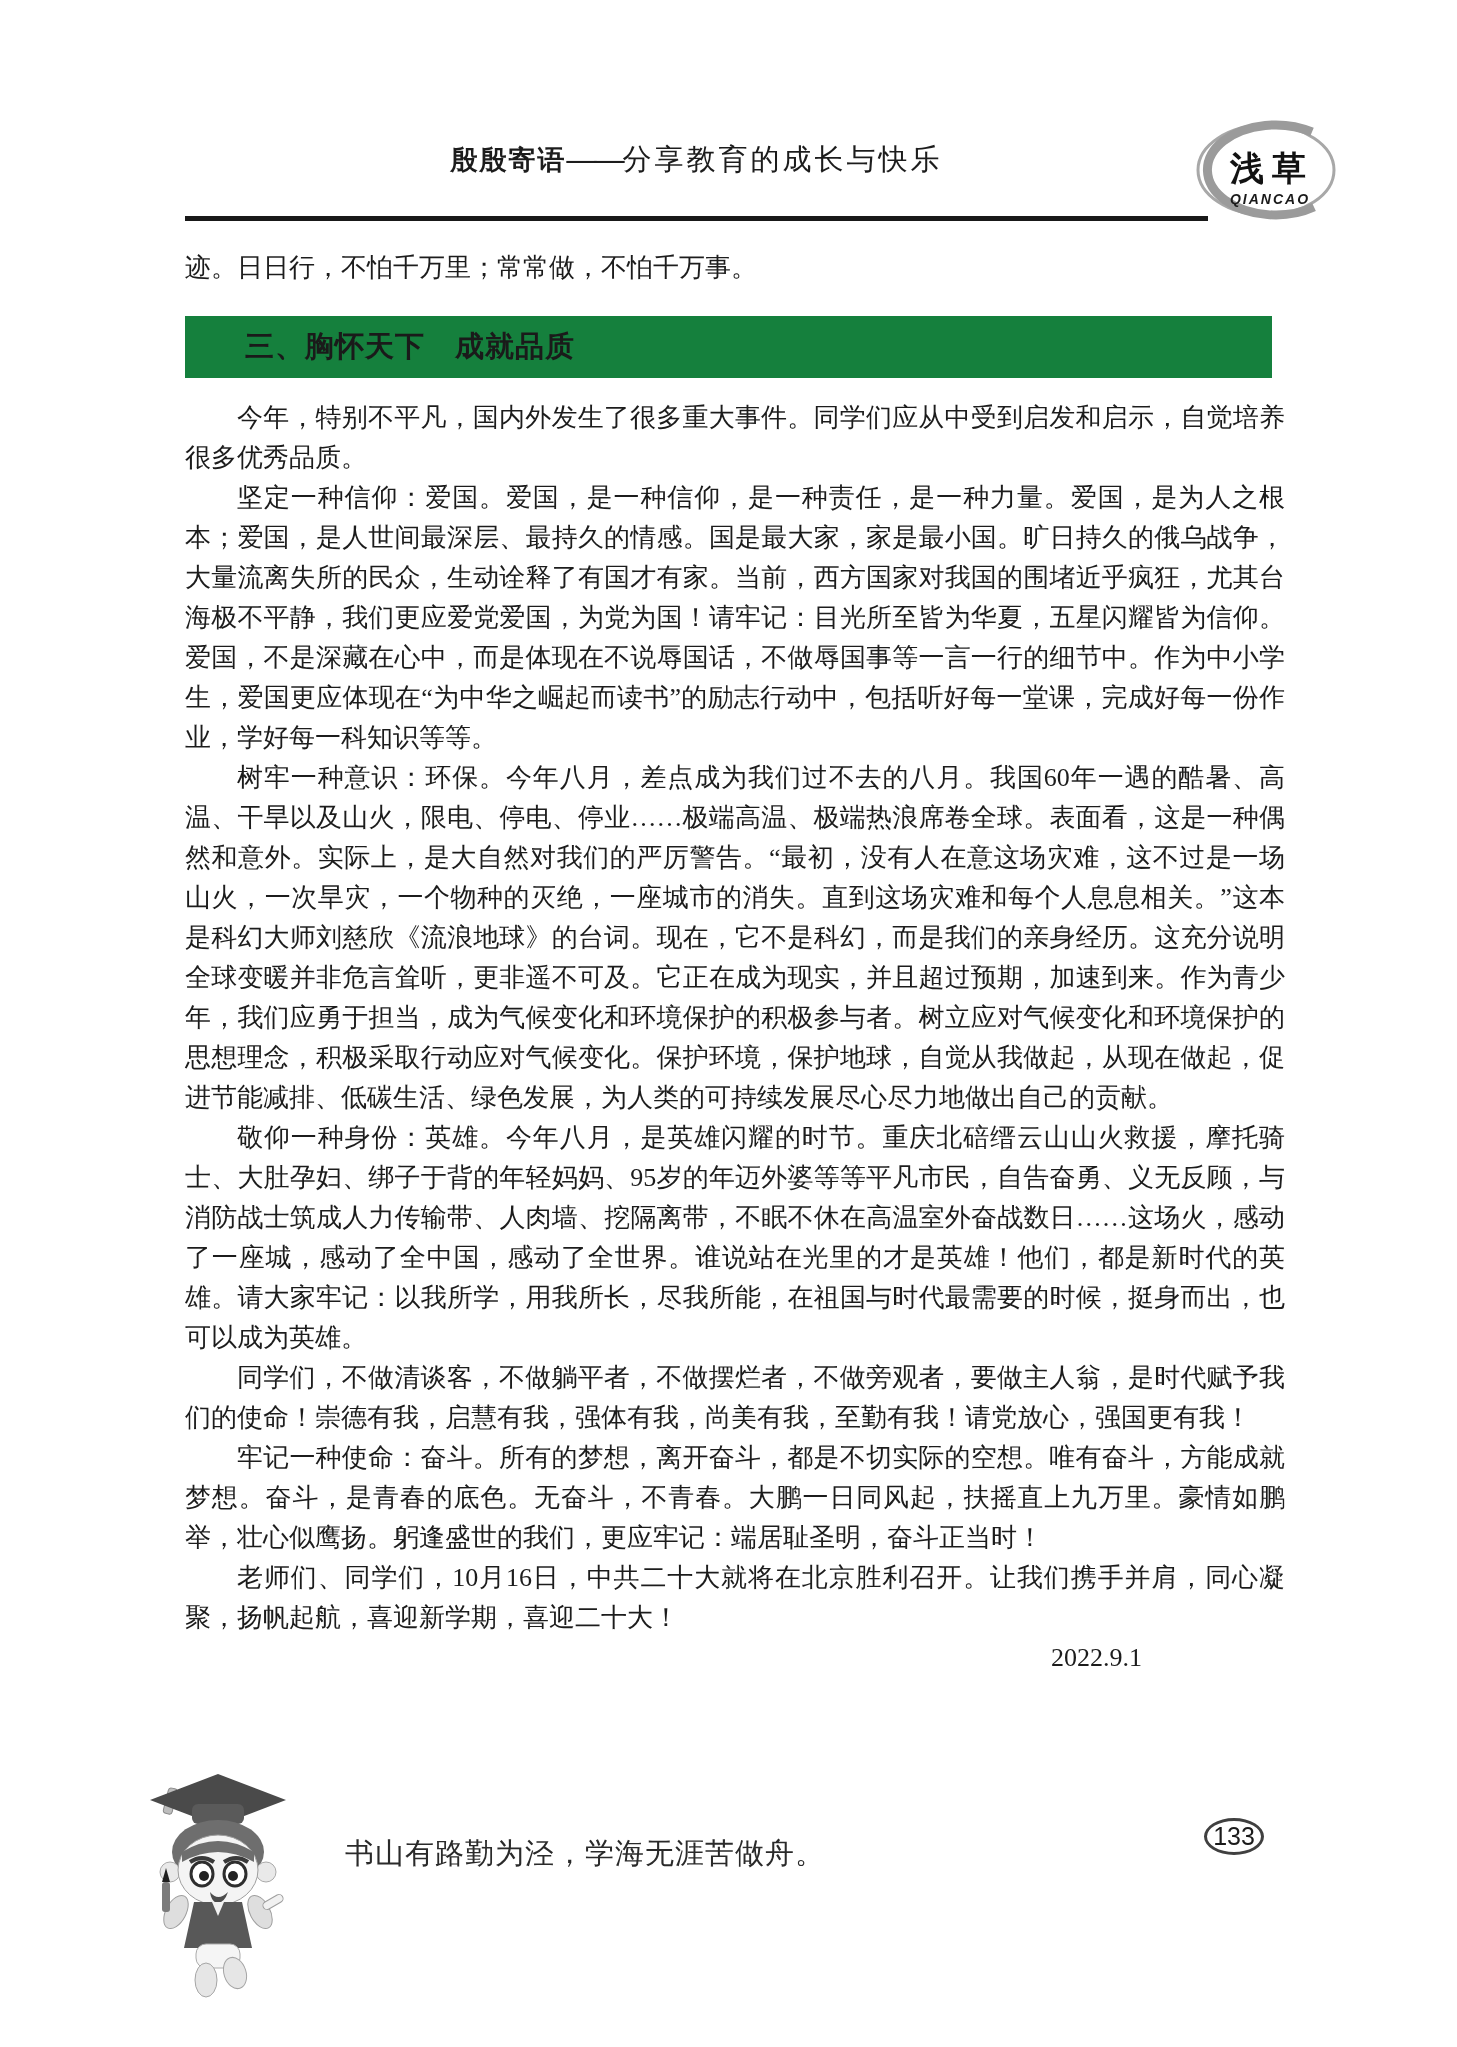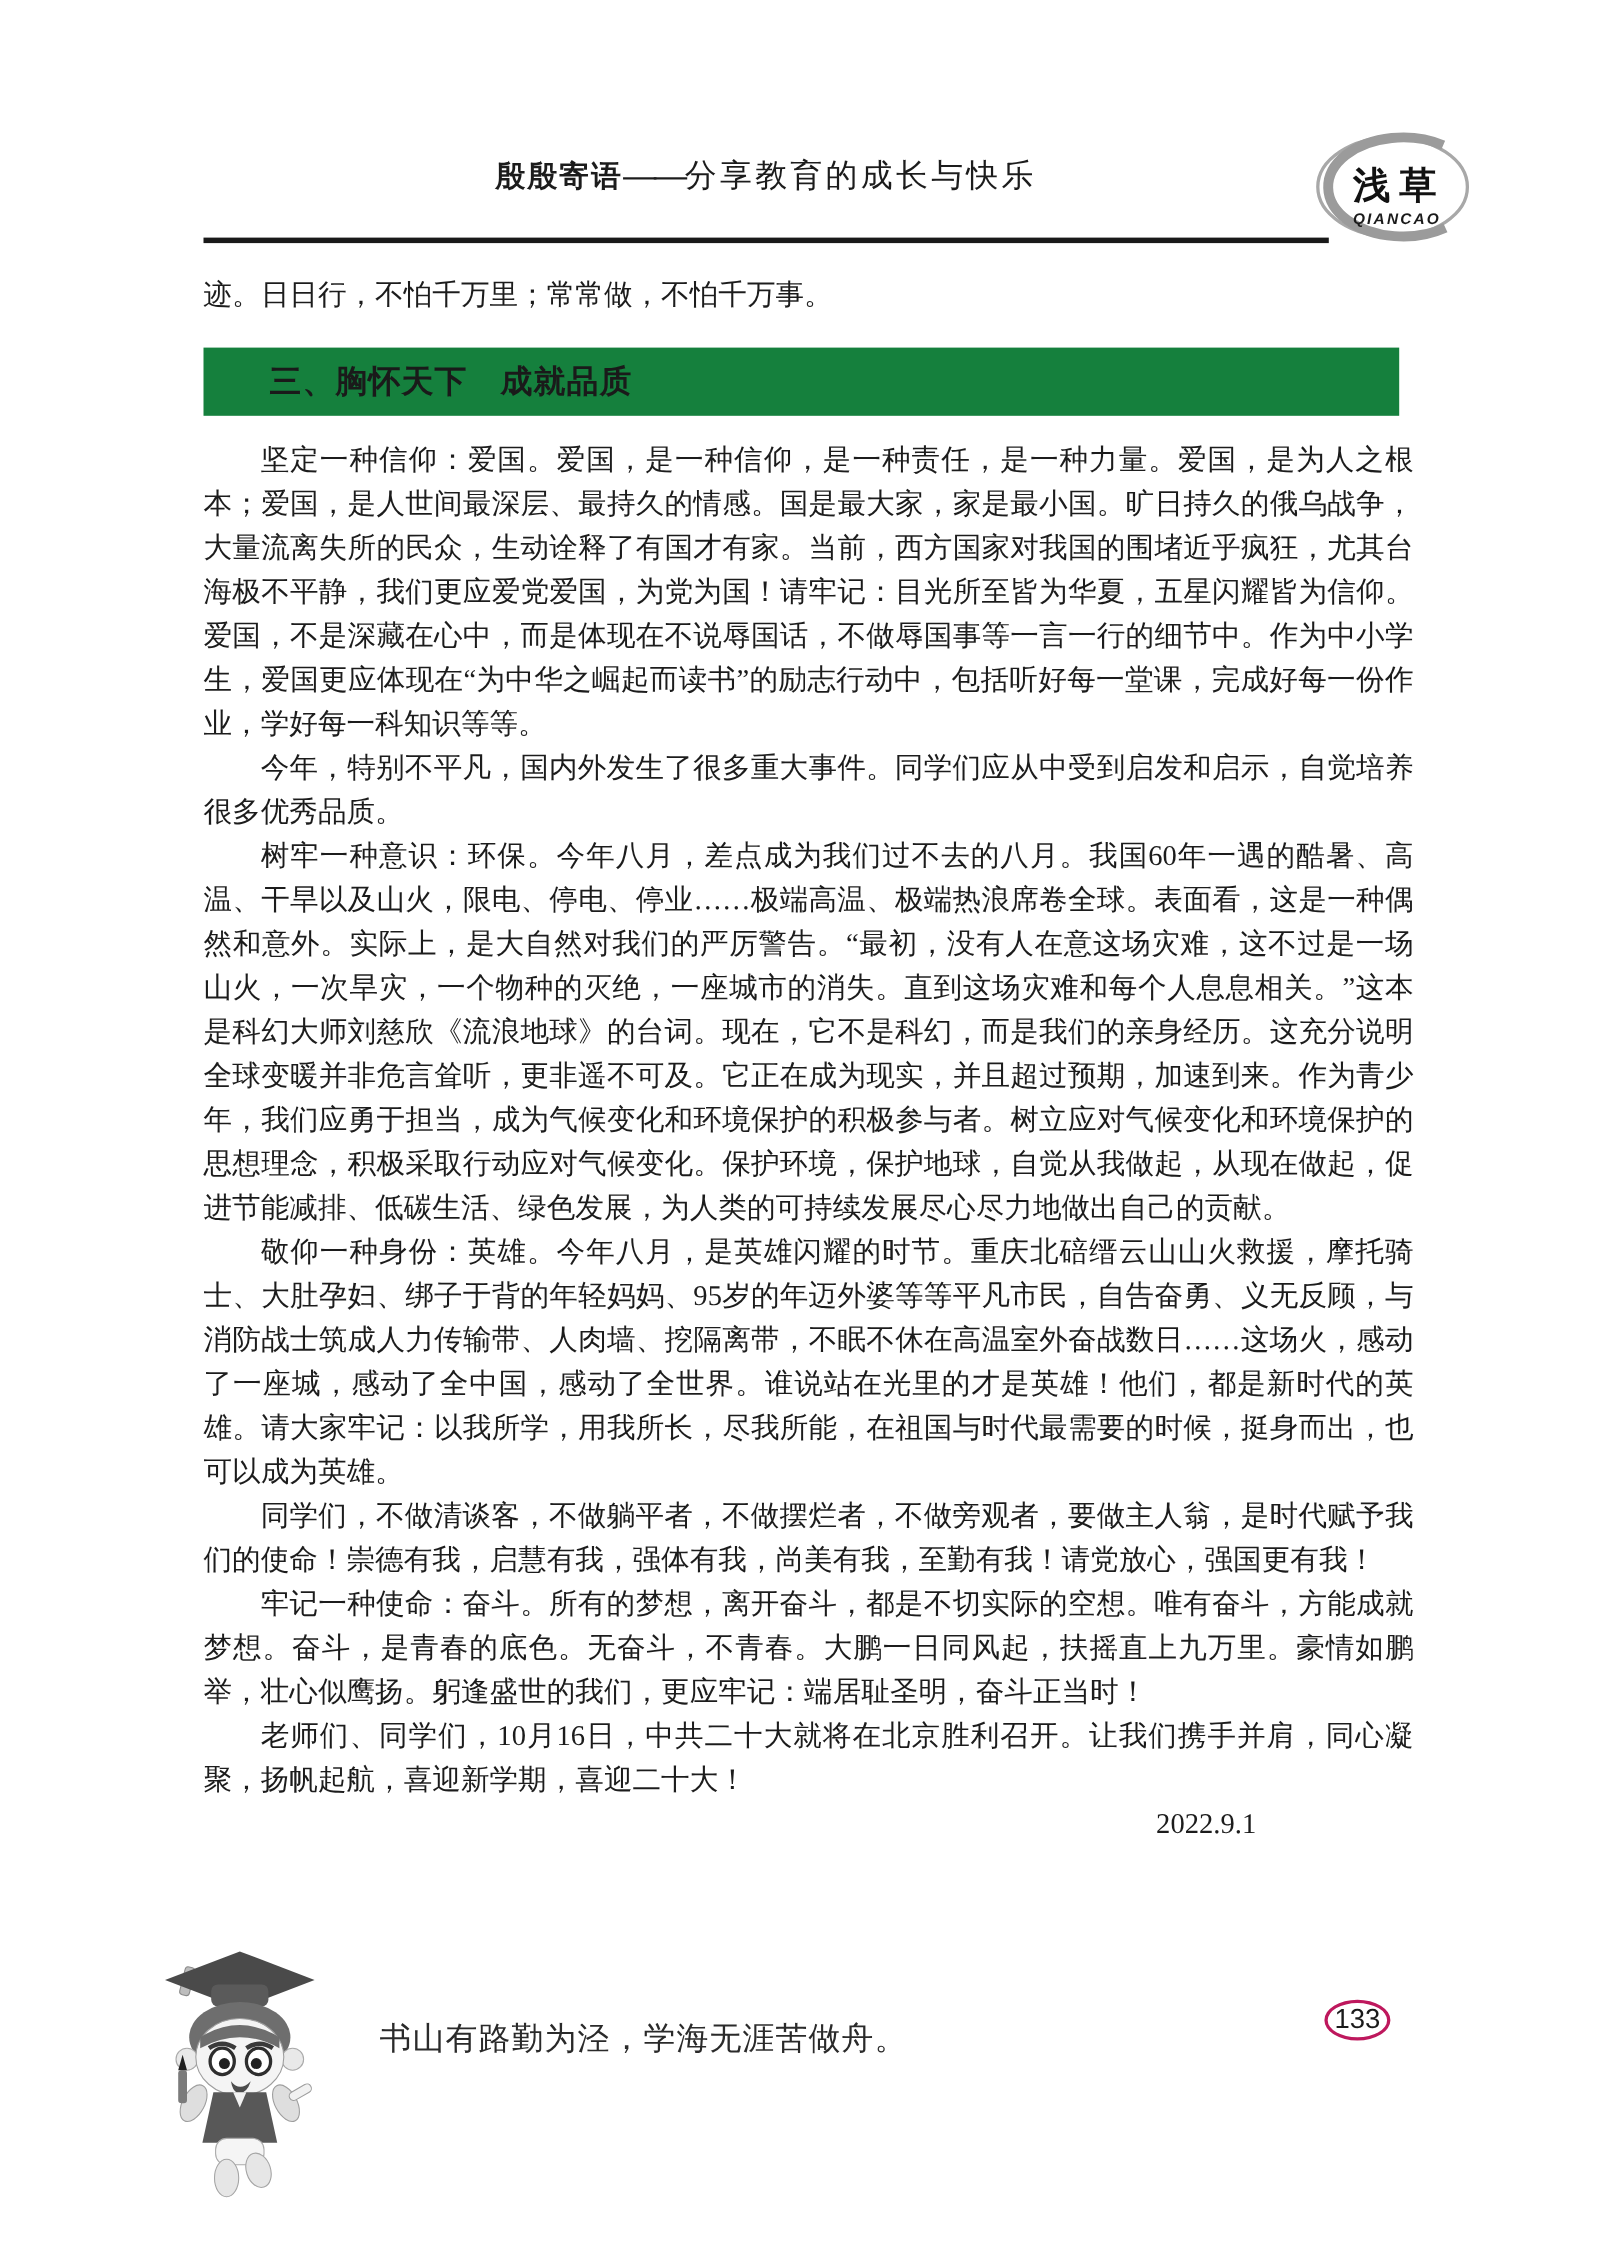--- a/index.html
+++ b/index.html
@@ -49,21 +49,21 @@
     font-size:26px;line-height:40px;text-align:right;padding-right:143px;
   }
   
   .mascot{position:absolute;left:132px;top:1770px;width:172px;height:235px;}
   .slogan{
     position:absolute;left:345px;top:1834px;
     font-size:29px;letter-spacing:1px;color:#2a2a2a;white-space:nowrap;
   }
   .page-num{
     position:absolute;left:1204px;top:1818px;width:60px;height:37px;
-    border:3px solid #be185d;border-radius:50%;
+    border:3px solid #404040;border-radius:50%;
     display:flex;align-items:center;justify-content:center;
     font-family:"Liberation Sans","DejaVu Sans",sans-serif;
     font-size:25px;color:#1a1a1a;box-sizing:border-box;
   }
 </style>
 </head>
 <body>
 
 <div class="header-title">
   <span class="t-main">殷殷寄语</span><span class="t-dash">——</span><span class="t-sub">分享教育的成长与快乐</span>
@@ -79,22 +79,22 @@
 
 <div class="carryover">迹。日日行，不怕千万里；常常做，不怕千万事。</div>
 
 <div class="section-bar">
   <span>三、胸怀天下　成就品质</span>
 </div>
 
 <div class="body-text">
   <div>
 
-  <p class="para">坚定一种信仰：爱国。爱国，是一种信仰，是一种责任，是一种力量。爱国，是为人之根本；爱国，是人世间最深层、最持久的情感。国是最大家，家是最小国。旷日持久的俄乌战争，大量流离失所的民众，生动诠释了有国才有家。当前，西方国家对我国的围堵近乎疯狂，尤其台海极不平静，我们更应爱党爱国，为党为国！请牢记：目光所至皆为华夏，五星闪耀皆为信仰。爱国，不是深藏在心中，而是体现在不说辱国话，不做辱国事等一言一行的细节中。作为中小学生，爱国更应体现在“为中华之崛起而读书”的励志行动中，包括听好每一堂课，完成好每一份作业，学好每一科知识等等。</p>
-      <p class="para">今年，特别不平凡，国内外发生了很多重大事件。同学们应从中受到启发和启示，自觉培养很多优秀品质。</p>
+  <p class="para">今年，特别不平凡，国内外发生了很多重大事件。同学们应从中受到启发和启示，自觉培养很多优秀品质。</p>
+      <p class="para">坚定一种信仰：爱国。爱国，是一种信仰，是一种责任，是一种力量。爱国，是为人之根本；爱国，是人世间最深层、最持久的情感。国是最大家，家是最小国。旷日持久的俄乌战争，大量流离失所的民众，生动诠释了有国才有家。当前，西方国家对我国的围堵近乎疯狂，尤其台海极不平静，我们更应爱党爱国，为党为国！请牢记：目光所至皆为华夏，五星闪耀皆为信仰。爱国，不是深藏在心中，而是体现在不说辱国话，不做辱国事等一言一行的细节中。作为中小学生，爱国更应体现在“为中华之崛起而读书”的励志行动中，包括听好每一堂课，完成好每一份作业，学好每一科知识等等。</p>
       <p class="para">树牢一种意识：环保。今年八月，差点成为我们过不去的八月。我国60年一遇的酷暑、高温、干旱以及山火，限电、停电、停业……极端高温、极端热浪席卷全球。表面看，这是一种偶然和意外。实际上，是大自然对我们的严厉警告。“最初，没有人在意这场灾难，这不过是一场山火，一次旱灾，一个物种的灭绝，一座城市的消失。直到这场灾难和每个人息息相关。”这本是科幻大师刘慈欣《流浪地球》的台词。现在，它不是科幻，而是我们的亲身经历。这充分说明全球变暖并非危言耸听，更非遥不可及。它正在成为现实，并且超过预期，加速到来。作为青少年，我们应勇于担当，成为气候变化和环境保护的积极参与者。树立应对气候变化和环境保护的思想理念，积极采取行动应对气候变化。保护环境，保护地球，自觉从我做起，从现在做起，促进节能减排、低碳生活、绿色发展，为人类的可持续发展尽心尽力地做出自己的贡献。</p>
       <p class="para">敬仰一种身份：英雄。今年八月，是英雄闪耀的时节。重庆北碚缙云山山火救援，摩托骑士、大肚孕妇、绑子于背的年轻妈妈、95岁的年迈外婆等等平凡市民，自告奋勇、义无反顾，与消防战士筑成人力传输带、人肉墙、挖隔离带，不眠不休在高温室外奋战数日……这场火，感动了一座城，感动了全中国，感动了全世界。谁说站在光里的才是英雄！他们，都是新时代的英雄。请大家牢记：以我所学，用我所长，尽我所能，在祖国与时代最需要的时候，挺身而出，也可以成为英雄。</p>
       <p class="para">同学们，不做清谈客，不做躺平者，不做摆烂者，不做旁观者，要做主人翁，是时代赋予我们的使命！崇德有我，启慧有我，强体有我，尚美有我，至勤有我！请党放心，强国更有我！</p>
       <p class="para">牢记一种使命：奋斗。所有的梦想，离开奋斗，都是不切实际的空想。唯有奋斗，方能成就梦想。奋斗，是青春的底色。无奋斗，不青春。大鹏一日同风起，扶摇直上九万里。豪情如鹏举，壮心似鹰扬。躬逢盛世的我们，更应牢记：端居耻圣明，奋斗正当时！</p>
       <p class="para">老师们、同学们，10月16日，中共二十大就将在北京胜利召开。让我们携手并肩，同心凝聚，扬帆起航，喜迎新学期，喜迎二十大！</p>
     </div>
   <div class="date-line">2022.9.1</div>
 </div>
 
 <svg class="mascot" viewBox="0 0 172 235">

